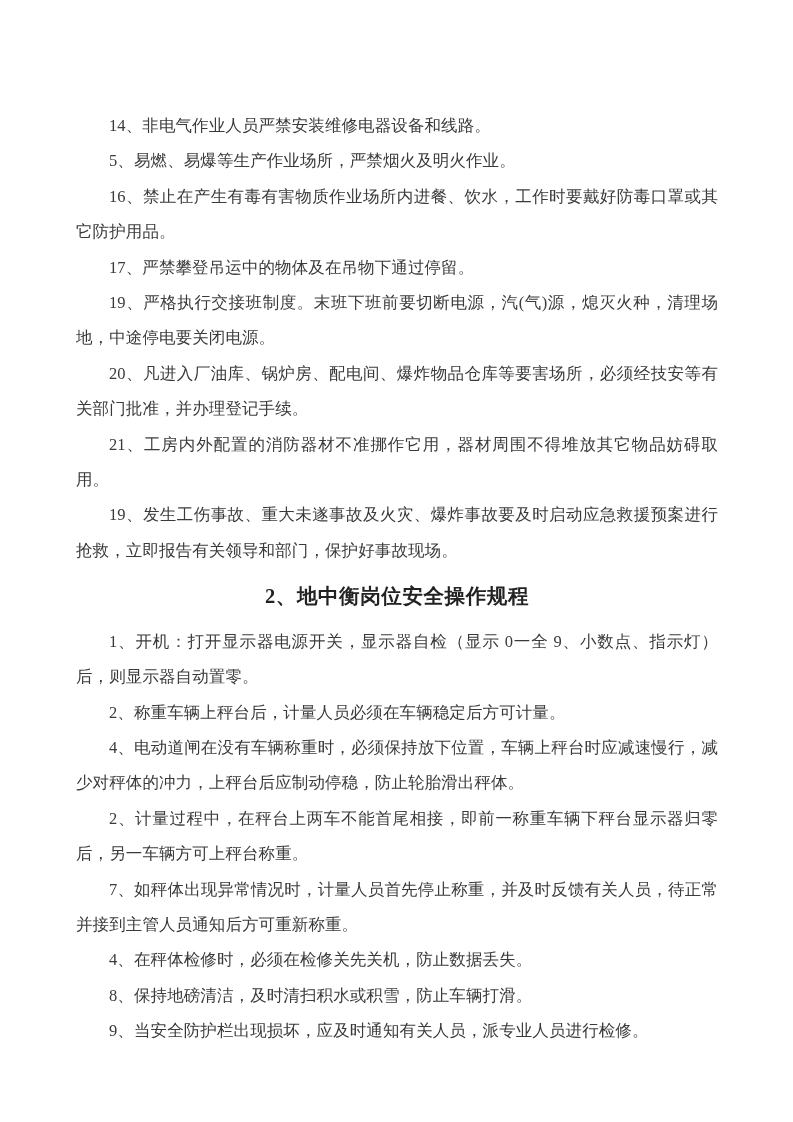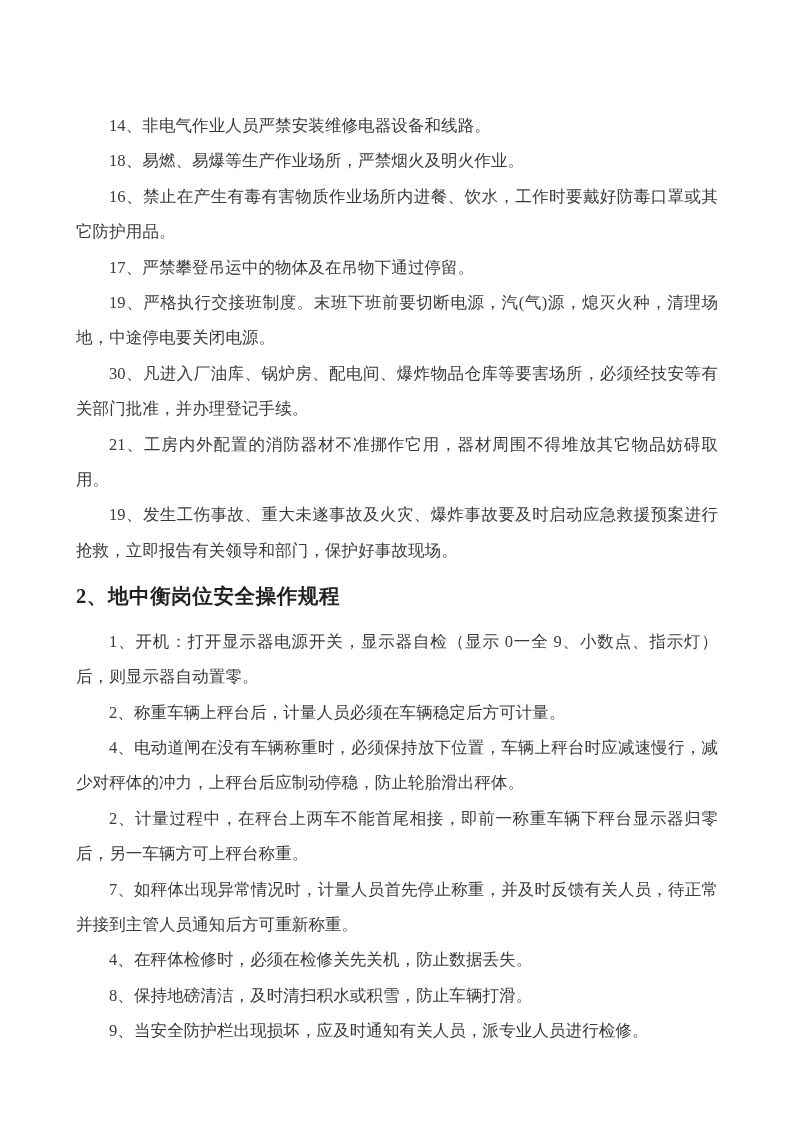--- a/index.html
+++ b/index.html
@@ -43,39 +43,39 @@
     color: #3a3a3a;
     letter-spacing: 0.1px;
   }
 
   .section-heading {
     margin: 0;
     padding: 11px 0 9px 0;
     font-size: 20.5px;
     line-height: 35.4px;
     font-weight: bold;
-    text-align: left;
+    text-align: center;
     text-indent: 0;
     color: #222222;
     letter-spacing: 0.6px;
     font-family: "Liberation Serif", "DejaVu Serif", serif;
   }
 </style>
 </head>
 <body>
 
 <div class="page">
   <div class="content">
 
     <p class="para">14、非电气作业人员严禁安装维修电器设备和线路。</p>
-    <p class="para">18、易燃、易爆等生产作业场所，严禁烟火及明火作业。</p>
+    <p class="para">5、易燃、易爆等生产作业场所，严禁烟火及明火作业。</p>
     <p class="para">16、禁止在产生有毒有害物质作业场所内进餐、饮水，工作时要戴好防毒口罩或其它防护用品。</p>
     <p class="para">17、严禁攀登吊运中的物体及在吊物下通过停留。</p>
     <p class="para">19、严格执行交接班制度。末班下班前要切断电源，汽(气)源，熄灭火种，清理场地，中途停电要关闭电源。</p>
-    <p class="para">30、凡进入厂油库、锅炉房、配电间、爆炸物品仓库等要害场所，必须经技安等有关部门批准，并办理登记手续。</p>
+    <p class="para">20、凡进入厂油库、锅炉房、配电间、爆炸物品仓库等要害场所，必须经技安等有关部门批准，并办理登记手续。</p>
     <p class="para">21、工房内外配置的消防器材不准挪作它用，器材周围不得堆放其它物品妨碍取用。</p>
     <p class="para">19、发生工伤事故、重大未遂事故及火灾、爆炸事故要及时启动应急救援预案进行抢救，立即报告有关领导和部门，保护好事故现场。</p>
 
     <h2 class="section-heading">2、地中衡岗位安全操作规程</h2>
 
     <p class="para">1、开机：打开显示器电源开关，显示器自检（显示 0一全 9、小数点、指示灯）后，则显示器自动置零。</p>
     <p class="para">2、称重车辆上秤台后，计量人员必须在车辆稳定后方可计量。</p>
     <p class="para">4、电动道闸在没有车辆称重时，必须保持放下位置，车辆上秤台时应减速慢行，减少对秤体的冲力，上秤台后应制动停稳，防止轮胎滑出秤体。</p>
     <p class="para">2、计量过程中，在秤台上两车不能首尾相接，即前一称重车辆下秤台显示器归零后，另一车辆方可上秤台称重。</p>
     <p class="para">7、如秤体出现异常情况时，计量人员首先停止称重，并及时反馈有关人员，待正常并接到主管人员通知后方可重新称重。</p>

